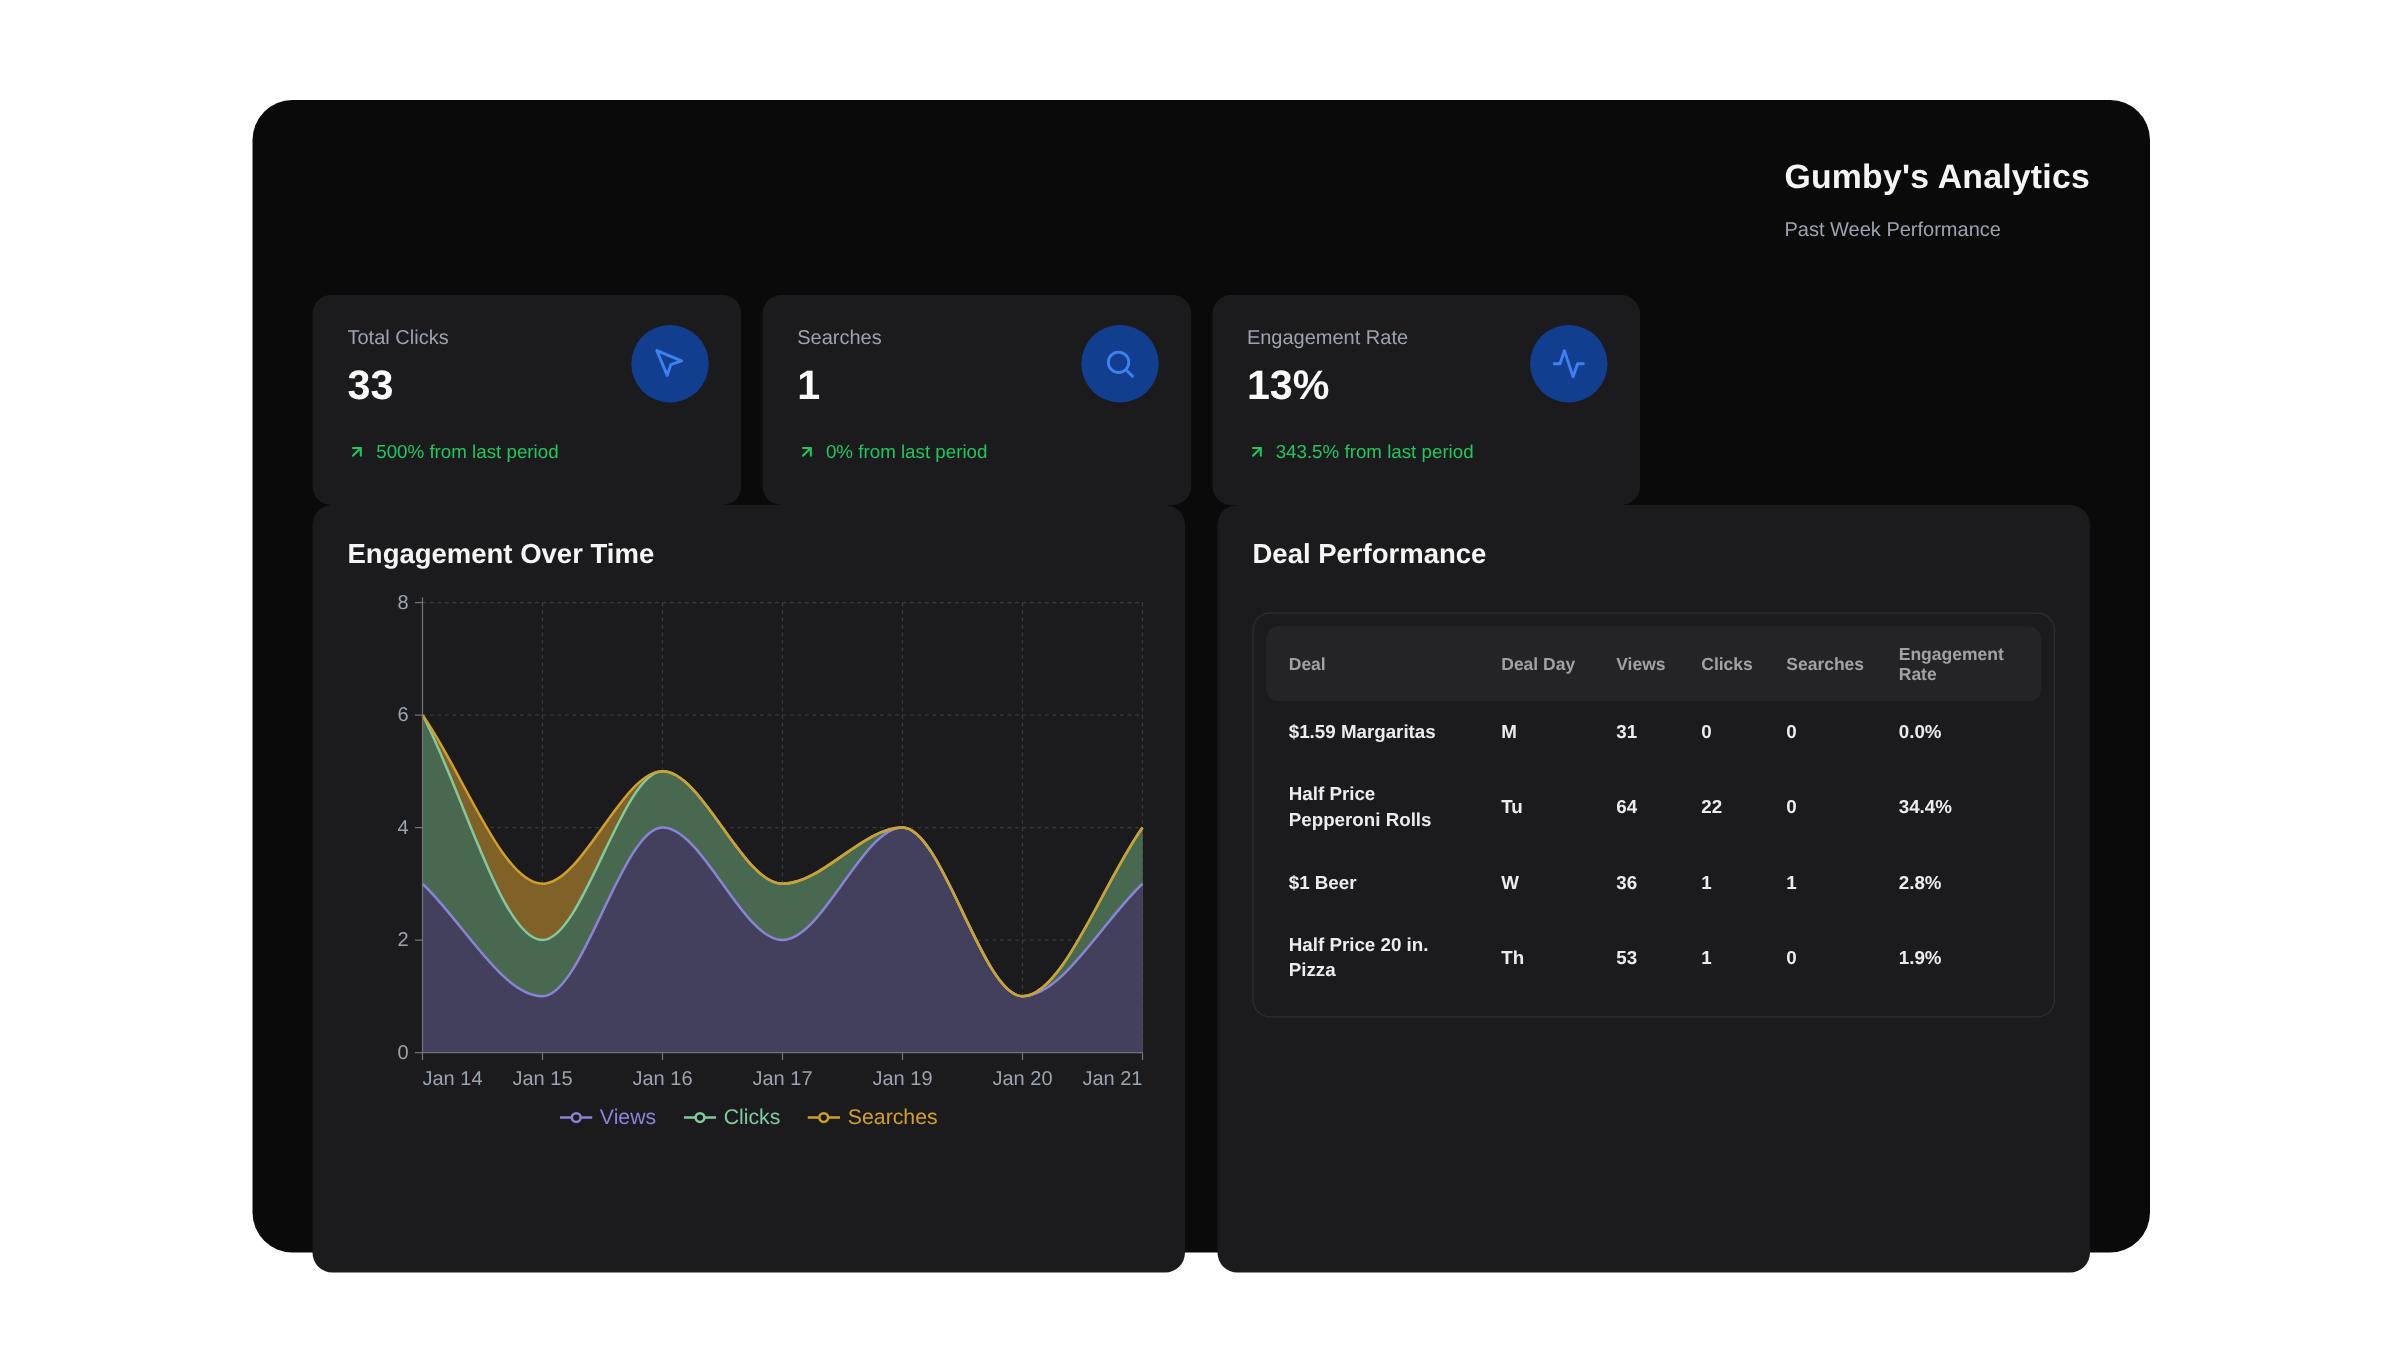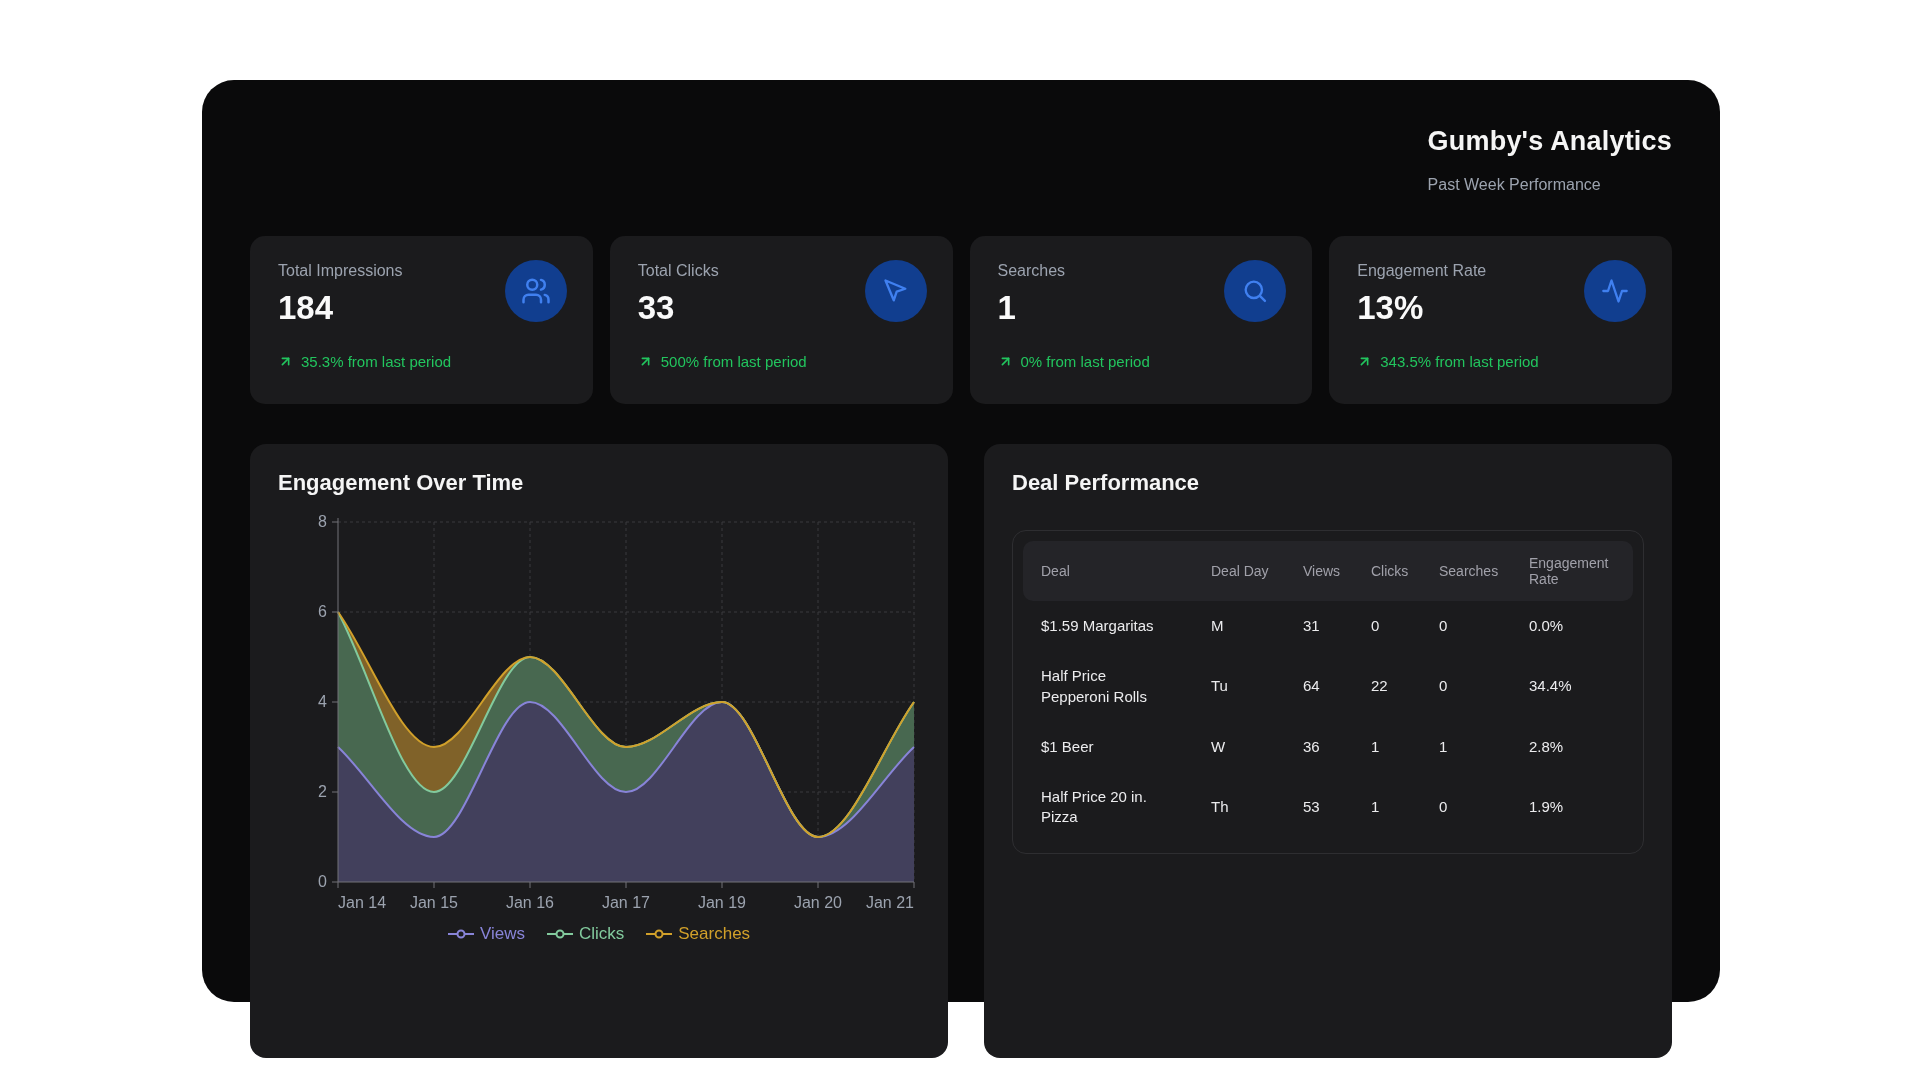--- a/index.html
+++ b/index.html
@@ -23,34 +23,34 @@
   .stat-card { position:relative; background:#1b1b1d; border-radius:15px; padding:26px 28px; height:168px; }
   .stat-label { color:#9ca3af; font-size:16px; }
   .stat-value { color:#fafafa; font-size:33px; font-weight:bold; margin-top:9px; }
   .stat-change { display:flex; align-items:center; gap:8px; color:#22c55e; font-size:15px; margin-top:26px; }
   .icon-circle { position:absolute; top:24px; right:26px; width:62px; height:62px; border-radius:50%;
                  background:#113e8f; display:flex; align-items:center; justify-content:center; }
   .icon-circle svg { stroke:#4080f0; fill:none; stroke-width:2; stroke-linecap:round; stroke-linejoin:round; }
   .trend-icon { stroke:#22c55e; fill:none; stroke-width:2.6; stroke-linecap:round; stroke-linejoin:round; }
 
   
-  .bottom-row { display:grid; grid-template-columns:1fr 1fr; gap:36px; margin-top:40px; height:614px; }
+  .bottom-row { display:grid; grid-template-columns:1fr 1fr; gap:26px; height:614px; }
   .panel { background:#1b1b1d; border-radius:16px; padding:26px 28px; }
   .panel-title { color:#f5f5f5; font-size:22px; font-weight:bold; }
 
   
   .chart-wrap { margin-top:12px; }
   .chart-svg { display:block; }
   .chart-svg text { font-family:"Liberation Sans","DejaVu Sans",sans-serif; }
   .legend { display:flex; justify-content:center; align-items:center; gap:22px; margin-top:4px; font-size:17px; }
   .legend-item { display:flex; align-items:center; gap:6px; }
   .legend-marker line, .legend-marker circle { stroke-width:2; fill:none; }
 
   
-  .table-container { margin-top:34px; border:1px solid #2e2e31; border-radius:14px; padding:10px; }
+  .table-container { margin-top:34px; border:1px solid #2e2e31; border-radius:14px; padding:10px;font-weight:bold; }
   .trow { display:grid; grid-template-columns:170px 92px 68px 68px 90px 1fr; align-items:center; }
   .table-header { background:#242428; border-radius:10px; padding:14px 0 14px 18px; }
   .th { color:#a1a1aa; font-size:14px; }
   .tbody-row { padding:15px 0 15px 18px; }
   .td { color:#ececee; font-size:15px; line-height:1.35; }
   .td-deal { max-width:128px; }
 </style>
 </head>
 <body>
 
@@ -59,39 +59,20 @@
 
     <div class="header">
       <div>
         <div class="title">Gumby's Analytics</div>
         <div class="subtitle">Past Week Performance</div>
       </div>
     </div>
 
     <div class="stats-row">
 
-      <div class="stat-card">
-        <div class="stat-label">Total Impressions</div>
-        <div class="stat-value">184</div>
-        <div class="icon-circle">
-          <svg width="30" height="30" viewBox="0 0 24 24">
-            <path d="M16 21v-2a4 4 0 0 0-4-4H6a4 4 0 0 0-4 4v2"></path>
-              <circle cx="9" cy="7" r="4"></circle>
-            <path d="M22 21v-2a4 4 0 0 0-3-3.87"></path>
-              <path d="M16 3.13a4 4 0 0 1 0 7.75"></path>
-          </svg>
-        </div>
-        <div class="stat-change">
-          <svg class="trend-icon" width="15" height="15" viewBox="0 0 24 24">
-              <line x1="7" y1="17" x2="17" y2="7"></line>
-              <polyline points="7 7 17 7 17 17"></polyline>
-            </svg>
-          <span>35.3% from last period</span>
-        </div>
-      </div>
 
       <div class="stat-card">
         <div class="stat-label">Total Clicks</div>
         <div class="stat-value">33</div>
         <div class="icon-circle">
           <svg width="28" height="28" viewBox="0 0 24 24">
             <path d="m3 3 7.07 16.97 2.51-7.39 7.39-2.51L3 3z"></path>
           </svg>
         </div>
         <div class="stat-change">

